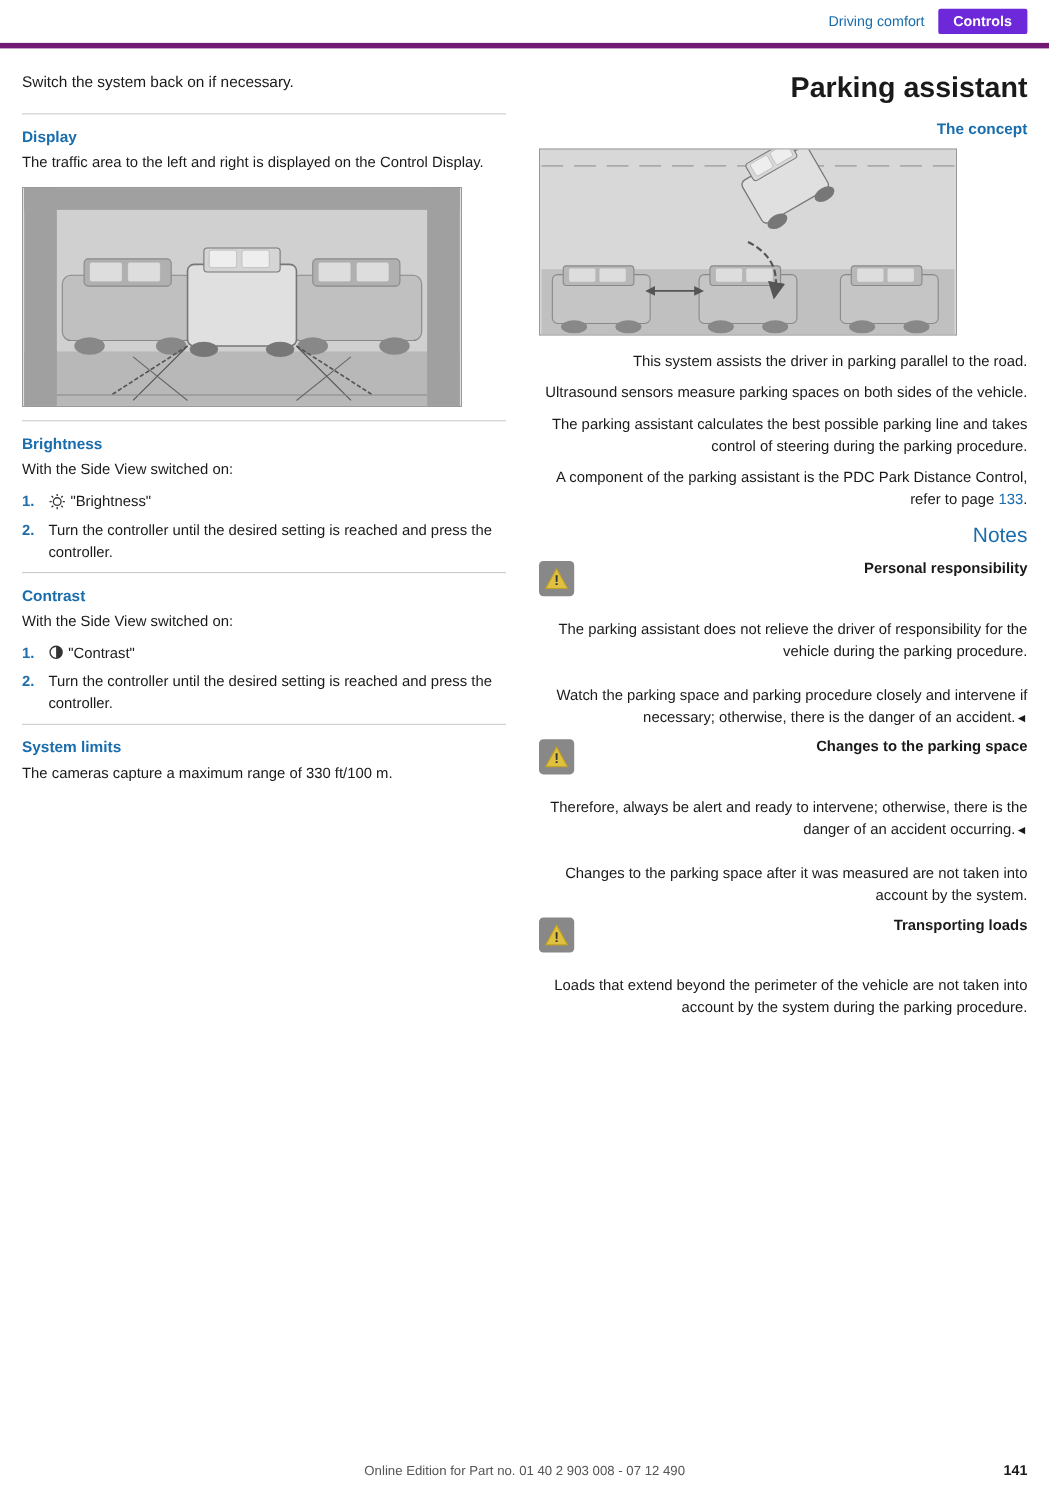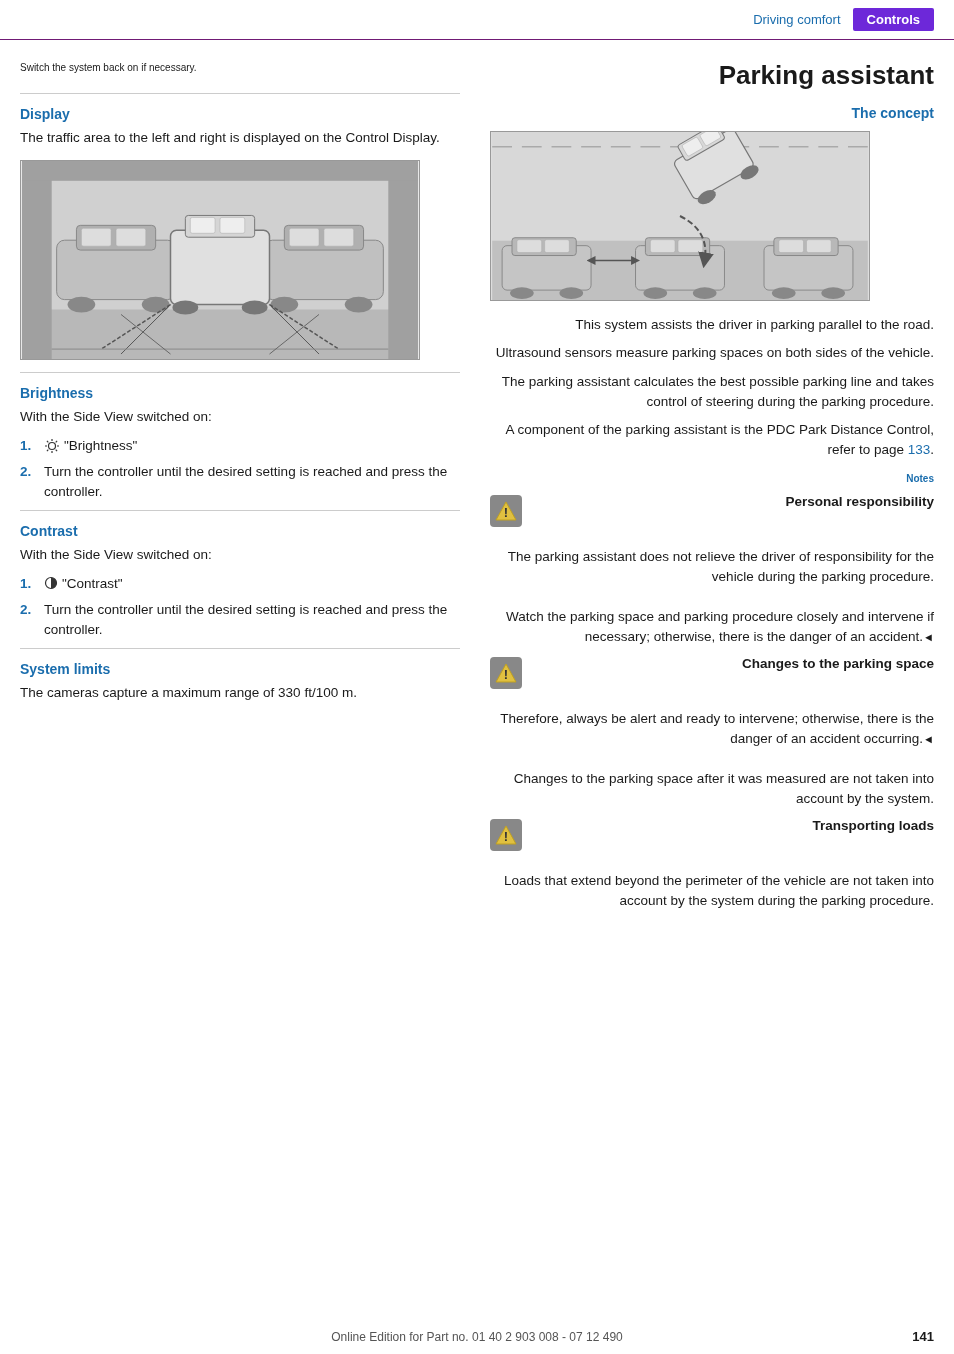--- a/index.html
+++ b/index.html
@@ -11,21 +11,21 @@
       width: 954px;
       min-height: 1354px;
       position: relative;
     }
 
     .header-bar {
       display: flex;
       justify-content: flex-end;
       align-items: center;
       padding: 8px 20px 8px 0;
-      border-bottom: 1px solid #701a75;
+      border-bottom: 5px solid #701a75;
       margin-bottom: 0;
     }
     .header-bar .driving-comfort {
       color: #1a6dad;
       font-size: 13px;
       margin-right: 12px;
     }
     .header-bar .controls-tab {
       background: #6d28d9;
       color: #fff;
@@ -46,21 +46,21 @@
       width: 440px;
       flex-shrink: 0;
     }
 
     .right-column {
       flex: 1;
       text-align: right;
     }
 
     .intro-text {
-      font-size: 10px;
+      font-size: 14px;
       margin-bottom: 18px;
       line-height: 1.5;
     }
 
     .section-heading {
       color: #1a6dad;
       font-size: 14px;
       font-weight: bold;
       margin-bottom: 6px;
       margin-top: 4px;
@@ -147,22 +147,22 @@
     .page-title {
       font-size: 26px;
       font-weight: bold;
       color: #1a1a1a;
       margin-bottom: 14px;
       line-height: 1.2;
     }
 
     .notes-heading {
       color: #1a6dad;
-      font-size: 10px;
-      font-weight: bold;
+      font-size: 19px;
+      font-weight: normal;
       margin-top: 12px;
       margin-bottom: 10px;
     }
 
     .note-block {
       display: flex;
       align-items: flex-start;
       margin-bottom: 8px;
     }
     .warning-icon {

